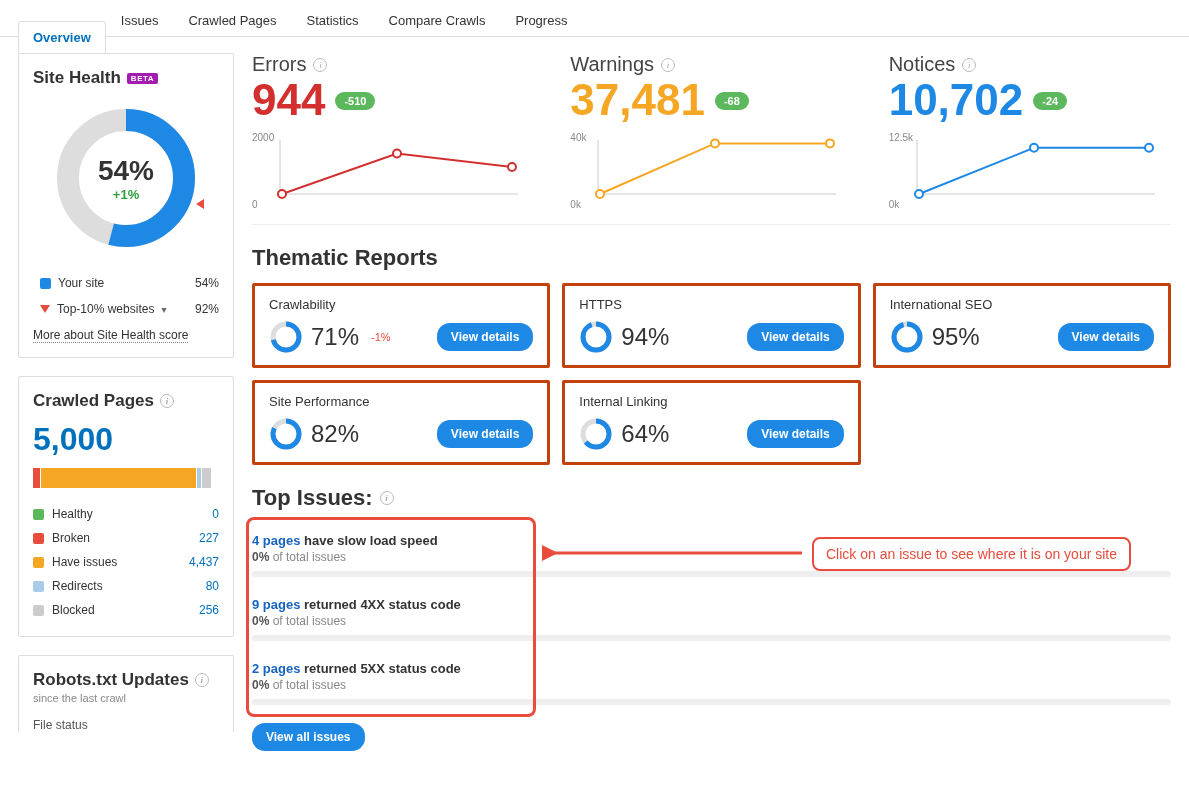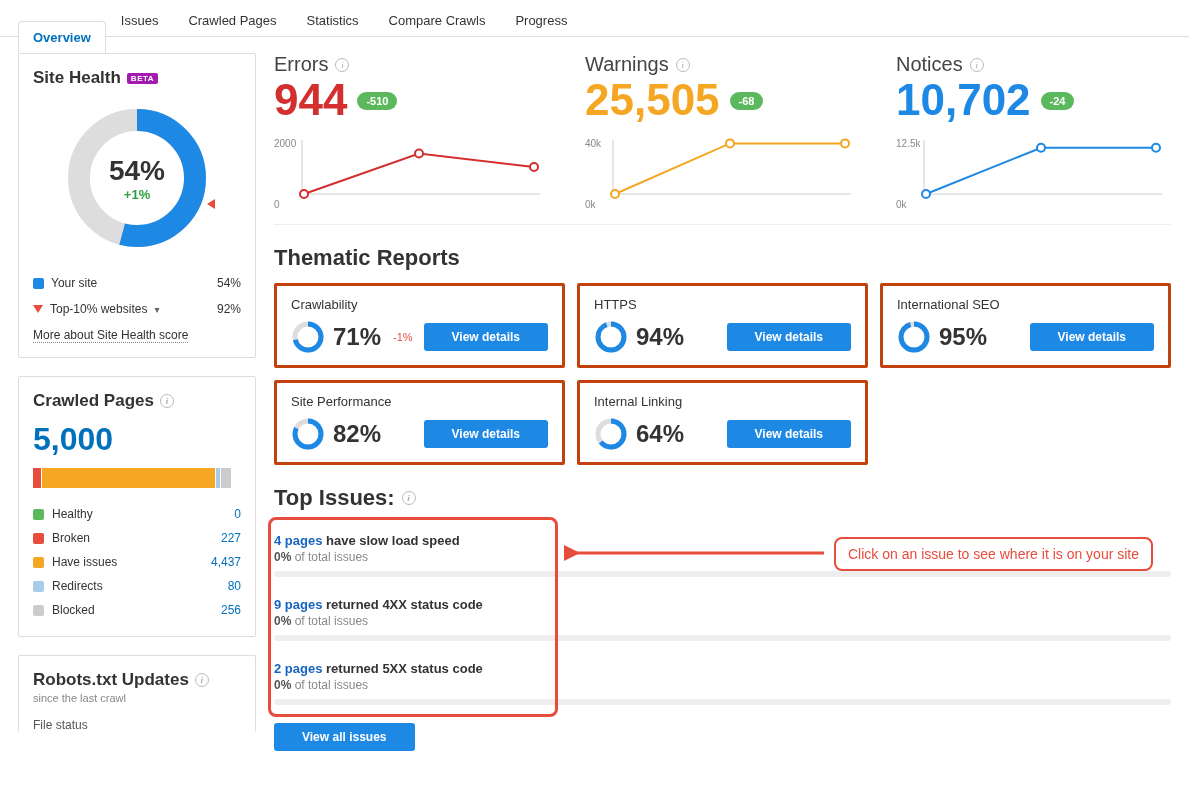--- a/index.html
+++ b/index.html
@@ -1,59 +1,59 @@
 <!DOCTYPE html>
 <html><head>
 <meta charset="utf-8">
 <style>
 * { box-sizing: border-box; margin: 0; padding: 0; }
 body { font-family: -apple-system, BlinkMacSystemFont, "Segoe UI", Arial, sans-serif; background: #fff; color: #333; font-size: 13px; width: 1189px; }
 .tabs { display: flex; border-bottom: 1px solid #ddd; padding: 0 18px; margin-top: 4px; }
 .tab { padding: 8px 14px; color: #333; cursor: pointer; border: 1px solid transparent; border-bottom: none; border-radius: 4px 4px 0 0; font-size: 13px; }
 .tab.active { color: #0071bc; font-weight: 600; border-color: #ddd; background: #fff; position: relative; top: 17px; }
 .main { display: flex; padding: 16px 18px; gap: 18px; }
-.sidebar { width: 238px; flex-shrink: 0; }
+.sidebar { width: 216px; flex-shrink: 0; }
 .content { flex: 1; }
 .card { border: 1px solid #ddd; border-radius: 2px; padding: 14px; margin-bottom: 18px; }
 .card h3 { font-size: 17px; font-weight: 700; color: #333; margin-bottom: 10px; display: flex; align-items: center; gap: 6px; }
 .beta-badge { background: #a21caf; color: #fff; font-size: 8px; padding: 1px 4px; border-radius: 2px; font-weight: 700; letter-spacing: 0.5px; }
 .donut-wrap { position: relative; width: 160px; height: 160px; margin: 0 auto 12px; }
 .donut-center { position: absolute; top: 50%; left: 50%; transform: translate(-50%, -50%); text-align: center; }
 .donut-pct { font-size: 28px; font-weight: 700; color: #333; }
 .donut-delta { font-size: 13px; font-weight: 700; color: #2e9e3f; }
 .legend-row { display: flex; align-items: center; justify-content: space-between; font-size: 12px; padding: 6px 0; }
-.legend-left { display: flex; align-items: center; gap: 7px; }
+.legend-left { display: flex; align-items: center; gap: 7px; margin-left: 7px; }
 .sq { width: 11px; height: 11px; border-radius: 2px; }
 .tri { width: 0; height: 0; border-left: 5px solid transparent; border-right: 5px solid transparent; border-top: 8px solid #e74c3c; }
 .chev { font-size: 10px; color: #666; }
 .more-link { font-size: 12px; color: #333; border-bottom: 1px dotted #888; cursor: pointer; margin-top: 6px; display: inline-block; }
 .big-num { font-size: 32px; font-weight: 700; color: #0071bc; margin: 6px 0 10px; }
 .stacked-bar { display: flex; height: 20px; margin-bottom: 14px; }
 .stacked-seg { height: 100%; }
 .stat-row { display: flex; align-items: center; justify-content: space-between; padding: 5px 0; font-size: 12px; }
 .stat-left { display: flex; align-items: center; gap: 8px; }
 .stat-val { color: #0071bc; }
 .info-icon { width: 14px; height: 14px; border: 1px solid #bbb; border-radius: 50%; display: inline-flex; align-items: center; justify-content: center; font-size: 9px; font-style: italic; color: #aaa; font-family: serif; }
 .metrics-row { display: flex; gap: 36px; margin-bottom: 10px; }
 .metric-block { flex: 1; }
 .metric-title { font-size: 20px; color: #444; display: flex; align-items: center; gap: 7px; margin-bottom: 2px; }
 .metric-value { font-size: 44px; font-weight: 700; line-height: 1; display: inline-block; margin-right: 10px; text-align: center; }
 .badge { background: #5cb85c; color: #fff; font-size: 11px; font-weight: 700; padding: 3px 9px; border-radius: 11px; display: inline-block; vertical-align: 10px; }
 .spark { margin-top: 10px; position: relative; height: 78px; }
-.spark-label { position: absolute; left: 0; font-size: 10px; color: #888; margin-top: 6px; }
+.spark-label { position: absolute; left: 0; font-size: 10px; color: #888; }
 .section-title { font-size: 22px; font-weight: 700; color: #333; margin: 20px 0 12px; display: flex; align-items: center; gap: 7px; }
 .thematic-grid { display: grid; grid-template-columns: 1fr 1fr 1fr; gap: 12px; }
 .thematic-card { border: 3px solid #c2410c; border-radius: 2px; padding: 11px 14px; }
 .thematic-title { font-size: 13px; color: #333; margin-bottom: 8px; }
 .thematic-body { display: flex; align-items: center; justify-content: space-between; }
 .thematic-left { display: flex; align-items: center; gap: 8px; }
 .mini-donut { width: 34px; height: 34px; }
-.thematic-pct { font-size: 24px; font-weight: 700; color: #333; }
+.thematic-pct { font-size: 24px; font-weight: 400; color: #333; }
 .thematic-delta { font-size: 11px; color: #e74c3c; margin-left: 4px; }
-.btn { background: #1e88e5; color: #fff; border: none; border-radius: 3px; padding: 7px 28px; font-size: 12px; font-weight: 600; cursor: pointer; }
+.btn { background: #1e88e5; color: #fff; border: none; border-radius: 13px; padding: 7px 14px; font-size: 12px; font-weight: 600; cursor: pointer; }
 .issue-item { padding: 10px 0; }
 .issue-link { font-size: 13px; font-weight: 700; color: #333; }
 .issue-link .highlight { color: #1565c0; }
 .issue-sub { font-size: 12px; color: #888; margin-top: 2px; }
 .issue-sub b { color: #555; }
 .issue-bar { height: 6px; background: #eee; border-radius: 3px; margin-top: 7px; }
 .issues-box { position: relative; }
 .red-box { position: absolute; border: 3px solid #e74c3c; border-radius: 8px; top: -6px; left: -6px; width: 290px; height: 200px; pointer-events: none; }
 .callout { position: absolute; top: 14px; left: 560px; display: flex; align-items: center; }
 .arrow-svg { position: absolute; top: 18px; left: 290px; }
@@ -190,21 +190,21 @@
               <circle cx="145" cy="21.5" r="4" fill="#fff" stroke="#d32f2f" stroke-width="2"></circle>
               <circle cx="260" cy="35" r="4" fill="#fff" stroke="#d32f2f" stroke-width="2"></circle>
         </svg>
       </div>
     </div>
         <div class="metric-block">
       <div class="metric-title">
             <span>Warnings</span>
             <span class="info-icon">i</span>
           </div>
-      <div><span class="metric-value" style="color:#f5a623">25,505</span><span class="badge">-68</span></div>
+      <div><span class="metric-value" style="color:#f5a623">37,481</span><span class="badge">-68</span></div>
       <div class="spark">
         <span class="spark-label" style="top:0">40k</span>
         <span class="spark-label" style="bottom:0">0k</span>
         <svg width="270" height="70" style="margin-left:0">
           <line x1="28" y1="8" x2="28" y2="62" stroke="#ccc"></line>
           <line x1="28" y1="62" x2="266" y2="62" stroke="#ccc"></line>
           <polyline points="30,62 145,11.375 260,11.375" fill="none" stroke="#f5a623" stroke-width="2"></polyline>
           <circle cx="30" cy="62" r="4" fill="#fff" stroke="#f5a623" stroke-width="2"></circle>
               <circle cx="145" cy="11.375" r="4" fill="#fff" stroke="#f5a623" stroke-width="2"></circle>
               <circle cx="260" cy="11.375" r="4" fill="#fff" stroke="#f5a623" stroke-width="2"></circle>

